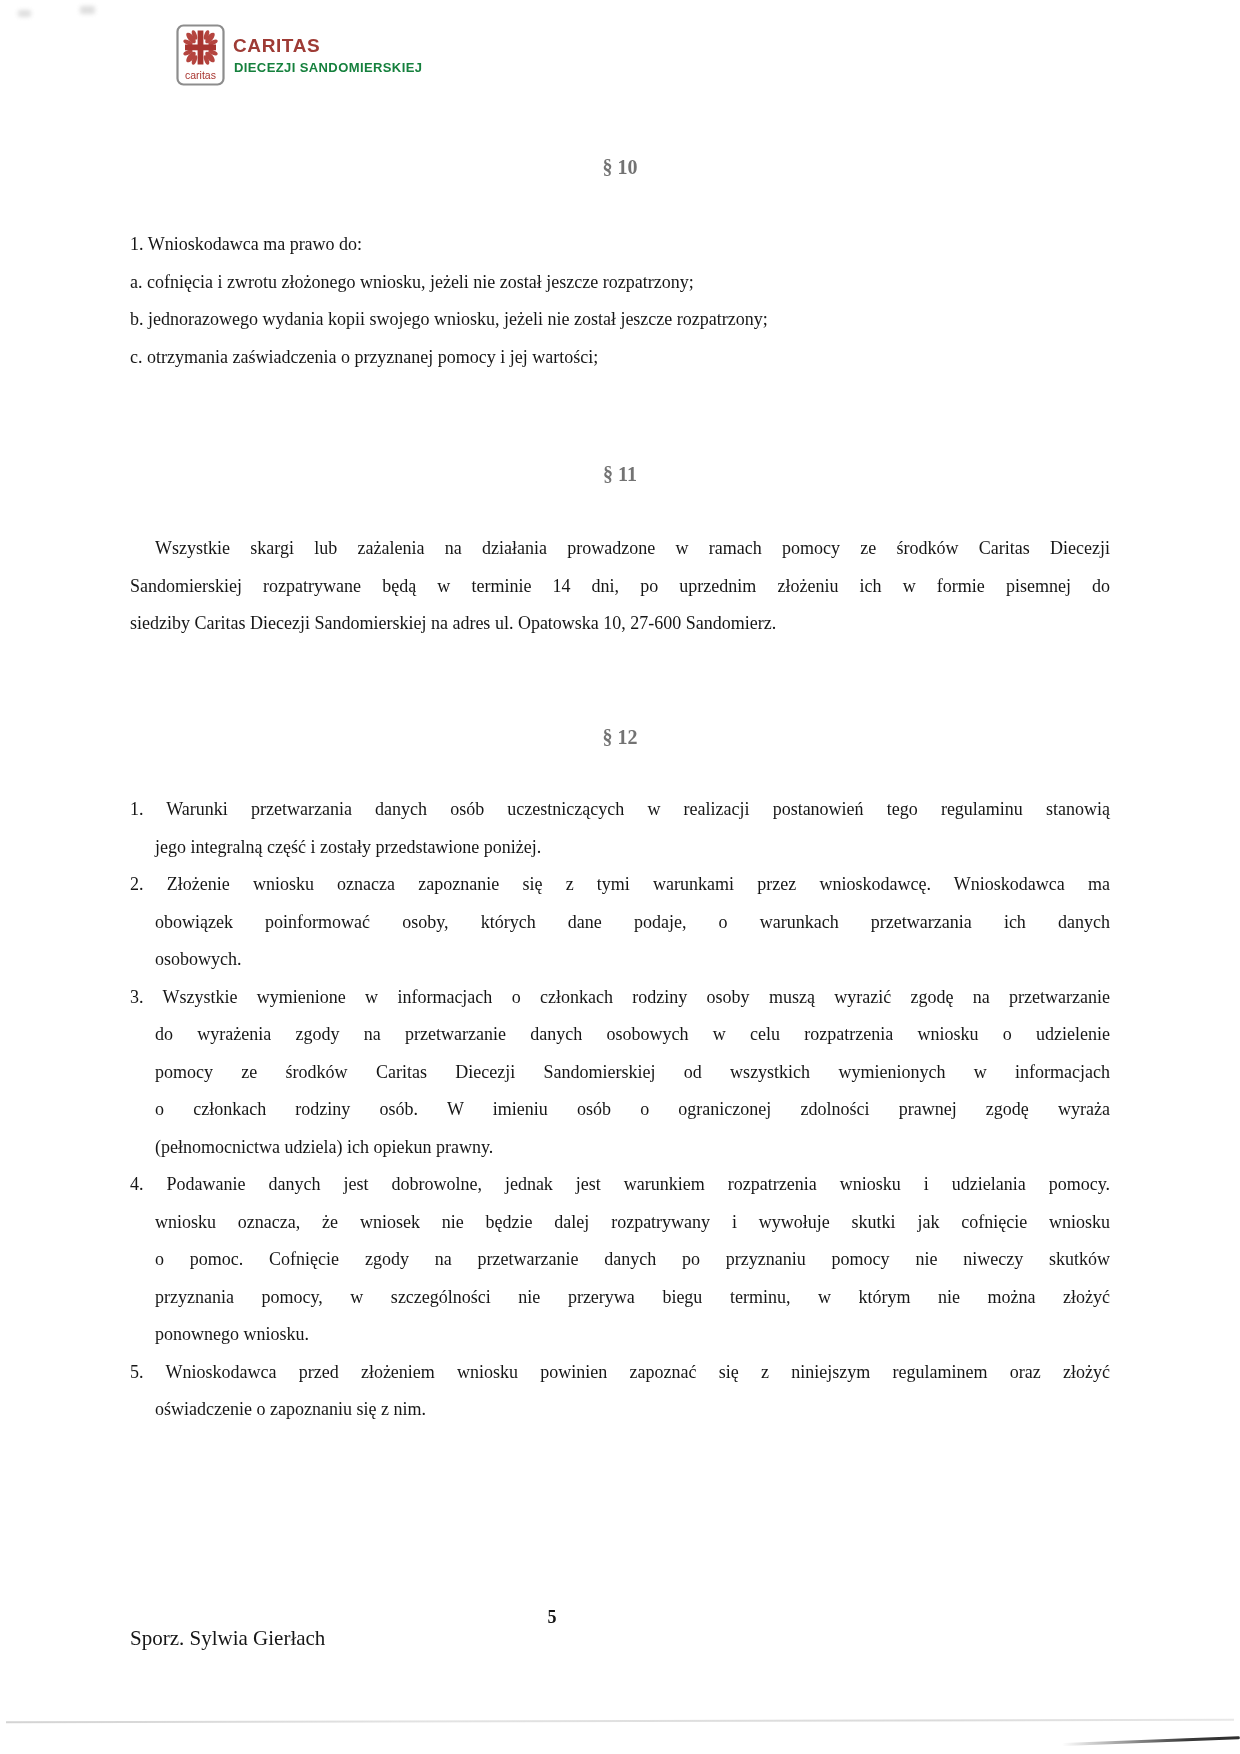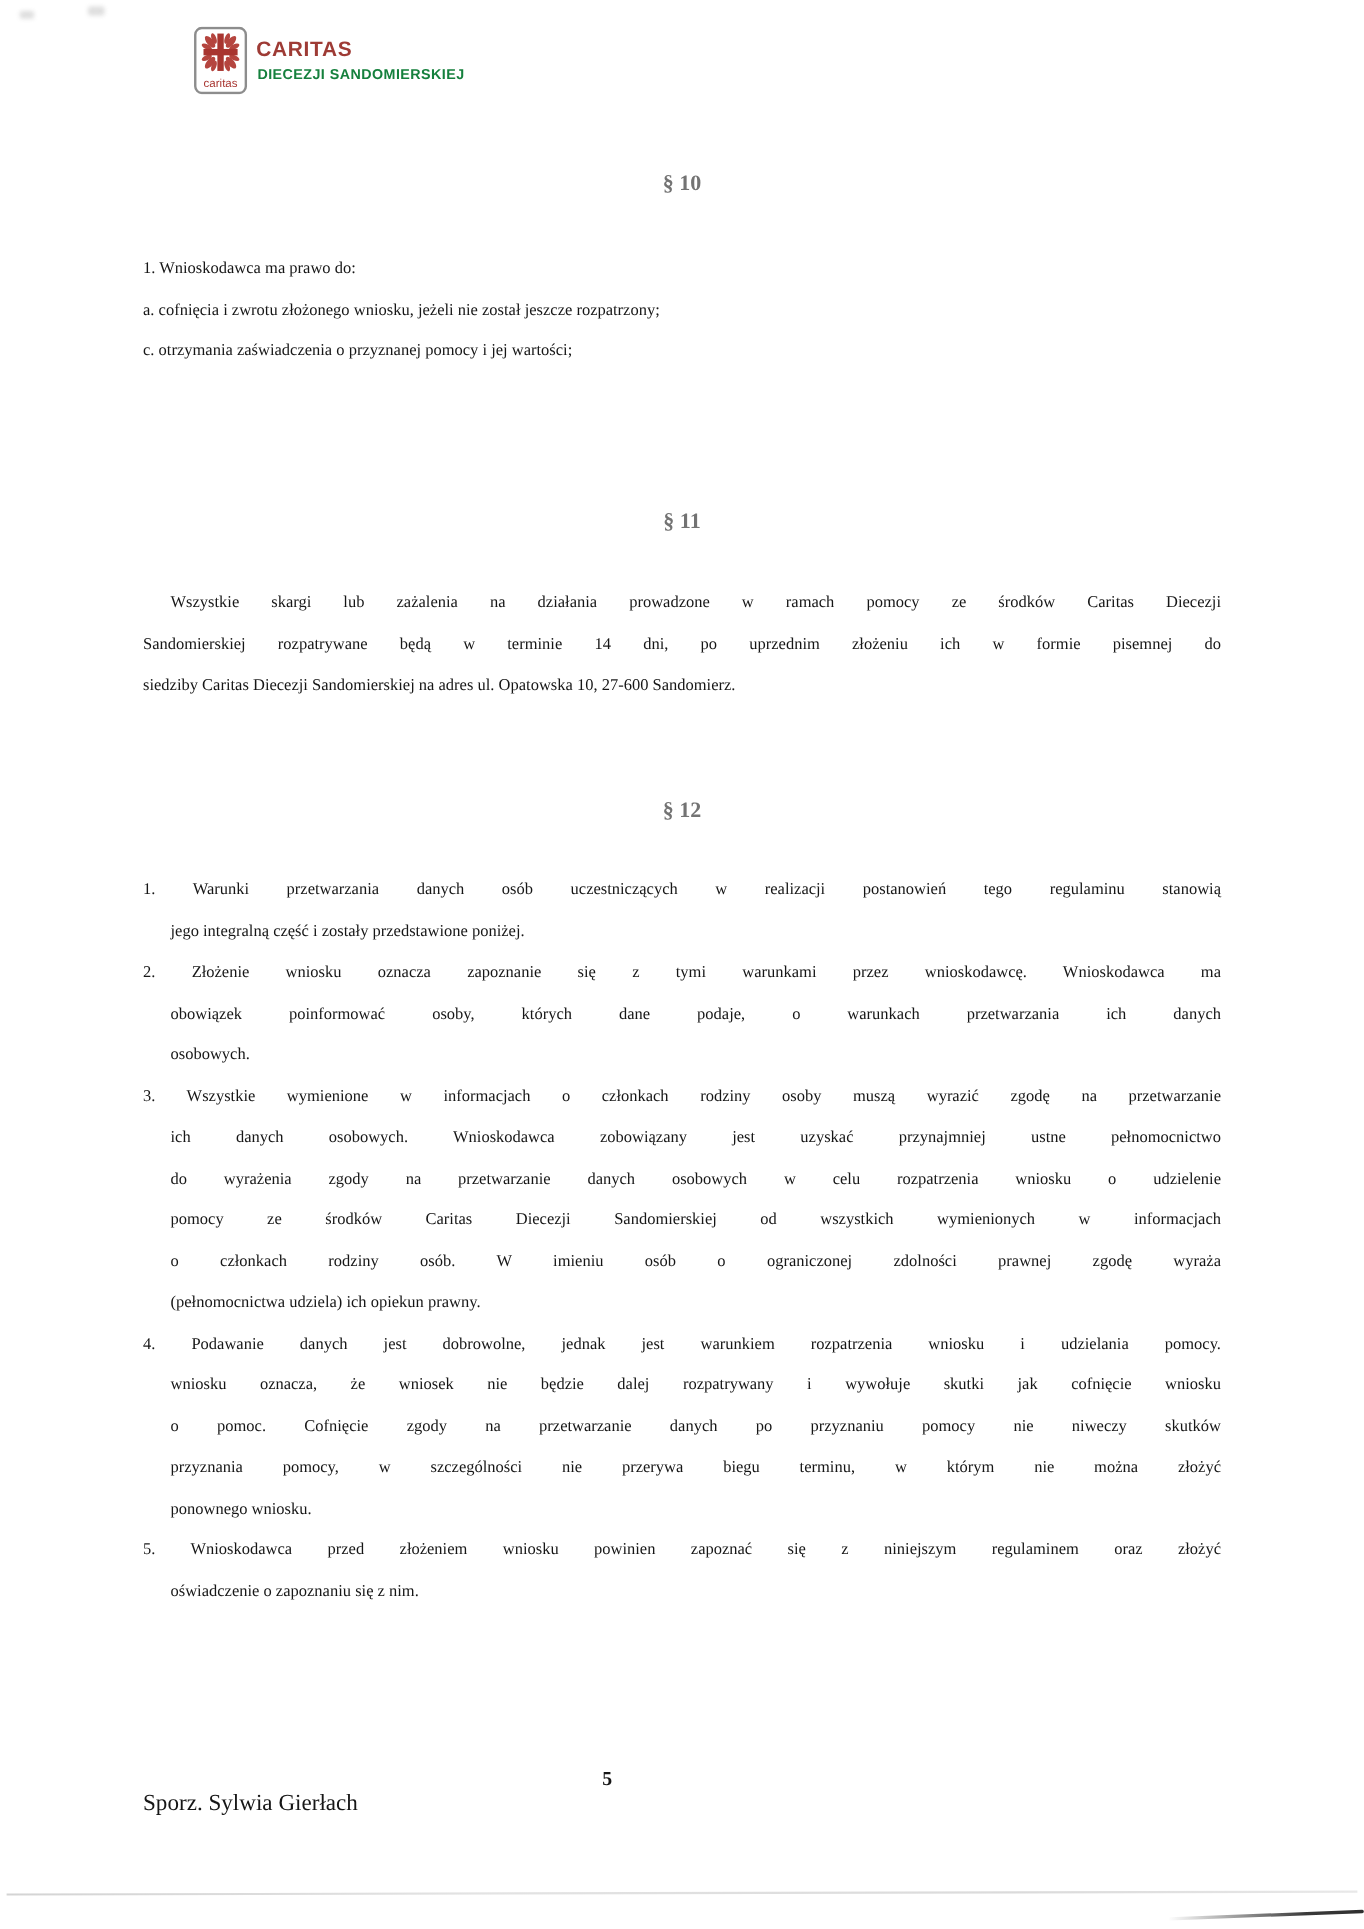--- a/index.html
+++ b/index.html
@@ -31,21 +31,21 @@
   
   .heading {
     position: absolute; left: 130px; width: 980px;
     text-align: center; font-weight: bold; font-size: 20px; line-height: 26px;
     color: #737373;
   }
 
   
   .block {
     position: absolute; left: 130px; width: 980px;
-    font-size: 15px; line-height: 37.5px;
+    font-size: 18px; line-height: 37.5px;
   }
   .ln { white-space: normal; }
   .jl { text-align: justify; text-align-last: justify; }
   .ind { text-indent: 25px; }
   .cont { padding-left: 25px; }
 
   
   .page-number {
     position: absolute; left: 0; top: 1606px; width: 1104px;
     text-align: center; font-size: 18px; font-weight: bold; line-height: 22px;
@@ -104,20 +104,21 @@
       <text x="24.5" y="55" text-anchor="middle" font-size="10.5" font-family="Liberation Sans, sans-serif" fill="#a83530">caritas</text>
     </svg>
   </div>
   <div class="logo-title">CARITAS</div>
   <div class="logo-subtitle">DIECEZJI SANDOMIERSKIEJ</div>
 
   <div class="heading" style="top:154px">§ 10</div>
   <div class="block" style="top:226px">
     <div class="ln">1. Wnioskodawca ma prawo do:</div>
     <div class="ln">a. cofnięcia i zwrotu złożonego wniosku, jeżeli nie został jeszcze rozpatrzony;</div>
+    <div class="ln">b. jednorazowego wydania kopii swojego wniosku, jeżeli nie został jeszcze rozpatrzony;</div>
     <div class="ln">c. otrzymania zaświadczenia o przyznanej pomocy i jej wartości;</div>
   </div>
 
   <div class="heading" style="top:461px">§ 11</div>
   <div class="block" style="top:530px">
     <div class="ln jl ind">Wszystkie skargi lub zażalenia na działania prowadzone w ramach pomocy ze środków Caritas Diecezji</div>
     <div class="ln jl">Sandomierskiej rozpatrywane będą w terminie 14 dni, po uprzednim złożeniu ich w formie pisemnej do</div>
     <div class="ln">siedziby Caritas Diecezji Sandomierskiej na adres ul. Opatowska 10, 27-600 Sandomierz.</div>
   </div>
 
@@ -125,21 +126,20 @@
   <div class="block" style="top:791px">
 
     <div class="ln jl">1. Warunki przetwarzania danych osób uczestniczących w realizacji postanowień tego regulaminu stanowią</div>
     <div class="ln cont">jego integralną część i zostały przedstawione poniżej.</div>
 
     <div class="ln jl">2. Złożenie wniosku oznacza zapoznanie się z tymi warunkami przez wnioskodawcę. Wnioskodawca ma</div>
     <div class="ln jl cont">obowiązek poinformować osoby, których dane podaje, o warunkach przetwarzania ich danych</div>
     <div class="ln cont">osobowych.</div>
 
     <div class="ln jl">3. Wszystkie wymienione w informacjach o członkach rodziny osoby muszą wyrazić zgodę na przetwarzanie</div>
-    <div class="ln jl cont">ich danych osobowych. Wnioskodawca zobowiązany jest uzyskać przynajmniej ustne pełnomocnictwo</div>
     <div class="ln jl cont">do wyrażenia zgody na przetwarzanie danych osobowych w celu rozpatrzenia wniosku o udzielenie</div>
     <div class="ln jl cont">pomocy ze środków Caritas Diecezji Sandomierskiej od wszystkich wymienionych w informacjach</div>
     <div class="ln jl cont">o członkach rodziny osób. W imieniu osób o ograniczonej zdolności prawnej zgodę wyraża</div>
     <div class="ln cont">(pełnomocnictwa udziela) ich opiekun prawny.</div>
 
     <div class="ln jl">4. Podawanie danych jest dobrowolne, jednak jest warunkiem rozpatrzenia wniosku i udzielania pomocy.</div>
     <div class="ln jl cont">wniosku oznacza, że wniosek nie będzie dalej rozpatrywany i wywołuje skutki jak cofnięcie wniosku</div>
     <div class="ln jl cont">o pomoc. Cofnięcie zgody na przetwarzanie danych po przyznaniu pomocy nie niweczy skutków</div>
     <div class="ln jl cont">przyznania pomocy, w szczególności nie przerywa biegu terminu, w którym nie można złożyć</div>
     <div class="ln cont">ponownego wniosku.</div>

